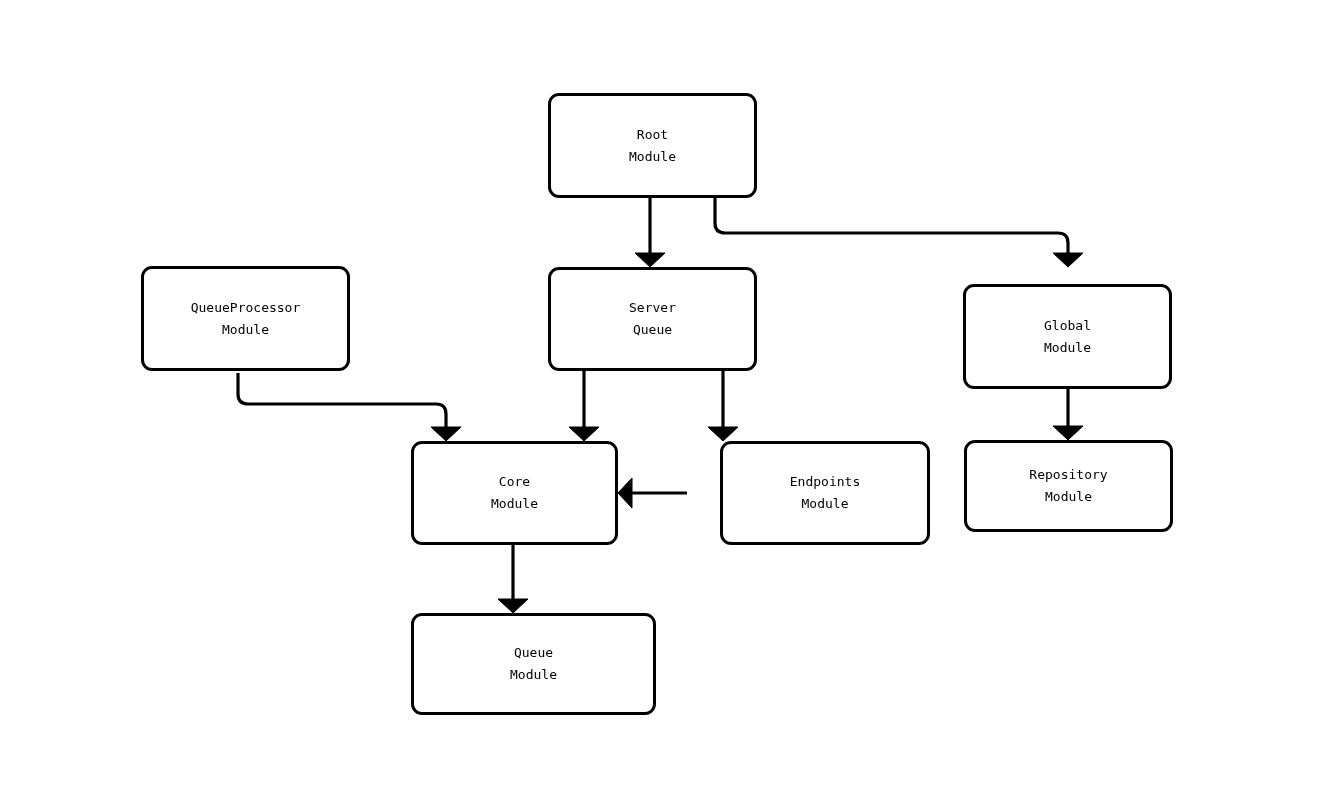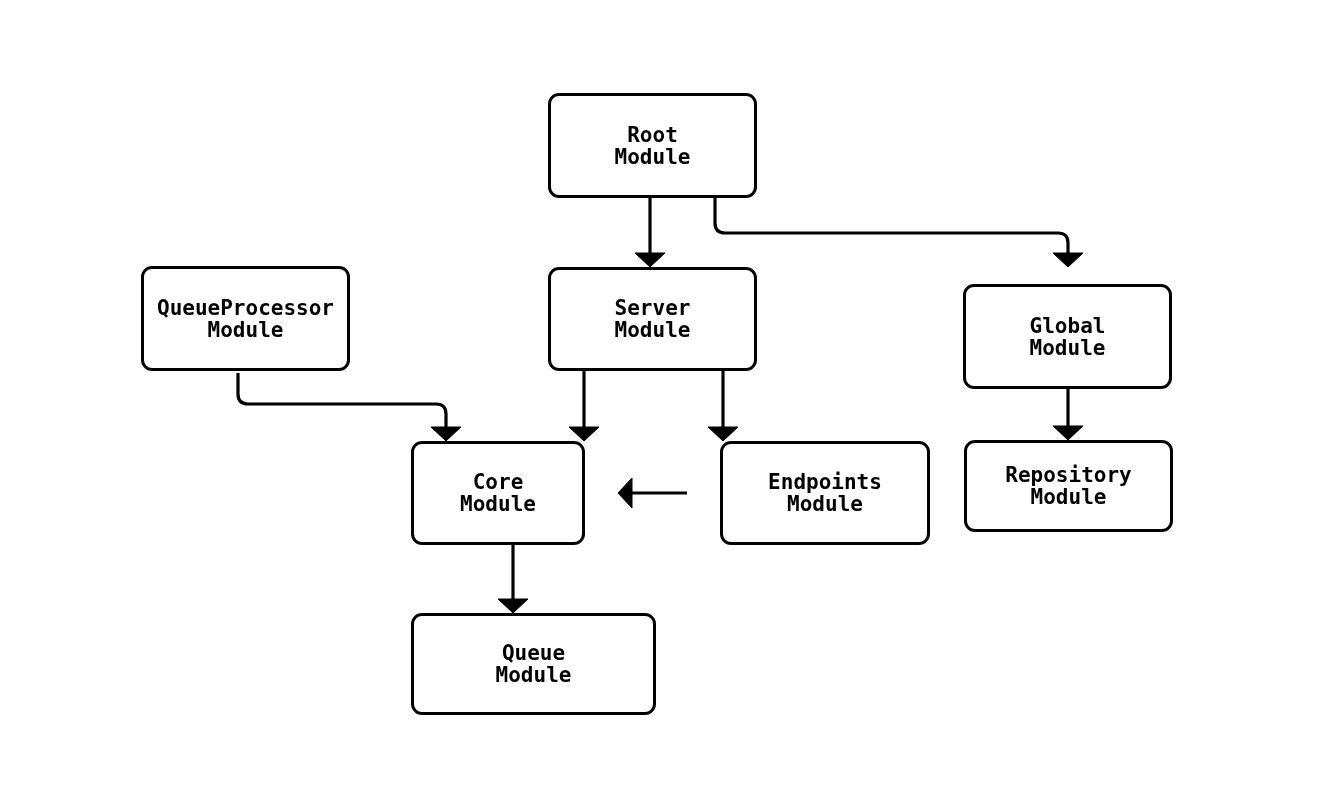--- a/index.html
+++ b/index.html
@@ -40,31 +40,31 @@
     width: 209px;
     height: 105px;
     box-sizing: border-box;
     border: 3px solid #000000;
     border-radius: 11px;
     background: #ffffff;
     display: flex;
     align-items: center;
     justify-content: center;
     text-align: center;
-    font-weight: 700;
-    font-size: 21px;
+    font-weight: 400;
+    font-size: 13px;
     line-height: 22px;
     color: #000000;
     white-space: pre-line;
   }
   #n-root          { left: 548px; top:  93px; }
   #n-queue_processor { left: 141px; top: 266px; }
   #n-server        { left: 548px; top: 267px; height: 104px; }
   #n-global        { left: 963px; top: 284px; }
-  #n-core          { left: 411px; top: 441px; width: 174px; height: 104px; }
+  #n-core          { left: 411px; top: 441px; width: 207px; height: 104px; }
   #n-endpoints     { left: 687px; top: 441px; width: 210px; height: 104px; margin-left: 33px; }
   #n-repository    { left: 964px; top: 440px; height: 92px; }
   #n-queue         { left: 411px; top: 613px; width: 245px; height: 102px; }
 </style>
 </head>
 <body>
 
 <div class="canvas">
 
   <svg class="edges-layer" width="1337" height="809" viewBox="0 0 1337 809" xmlns="http://www.w3.org/2000/svg">
@@ -108,21 +108,21 @@
       <path class="edge-line" d="M513,545 L513,601"></path>
       <polygon class="arrowhead" points="498,599 528,599 513,613"></polygon>
     </g>
   </svg>
 
   <div class="node" id="n-root">Root
 Module</div>
   <div class="node" id="n-queue_processor">QueueProcessor
 Module</div>
   <div class="node" id="n-server">Server
-Module</div>
+Queue</div>
   <div class="node" id="n-global">Global
 Module</div>
   <div class="node" id="n-core">Core
 Module</div>
   <div class="node" id="n-endpoints">Endpoints
 Module</div>
   <div class="node" id="n-repository">Repository
 Module</div>
   <div class="node" id="n-queue">Queue
 Module</div>

